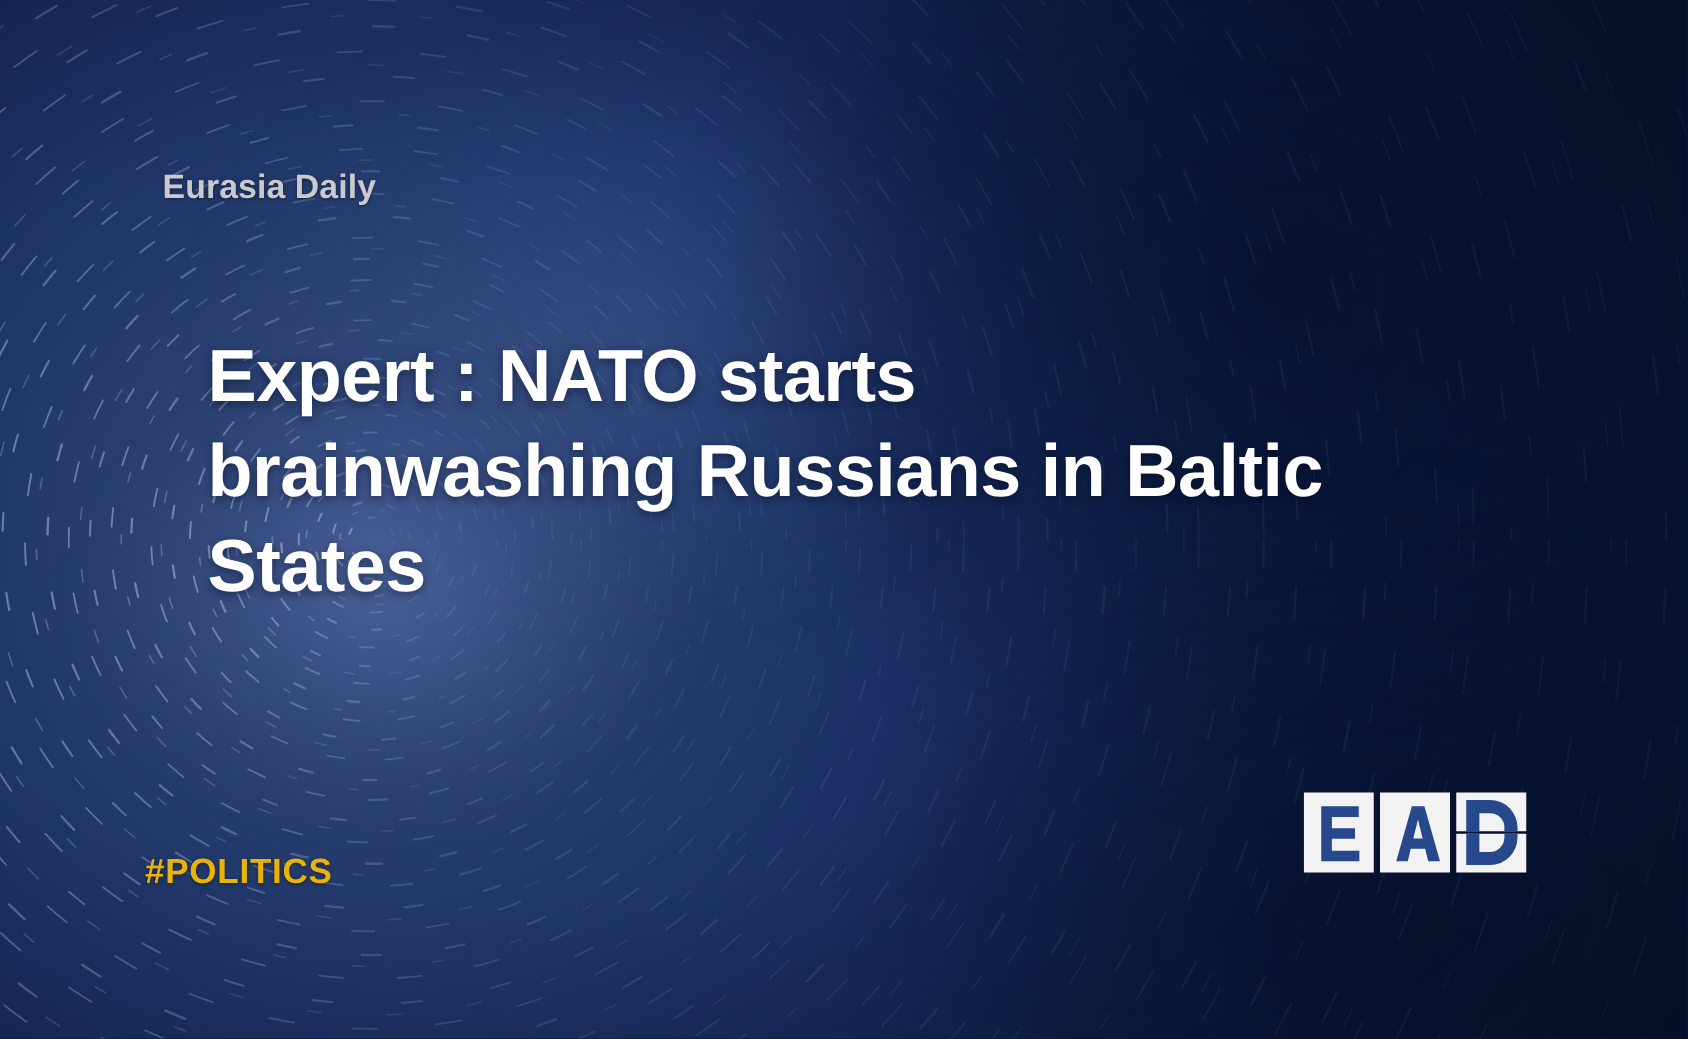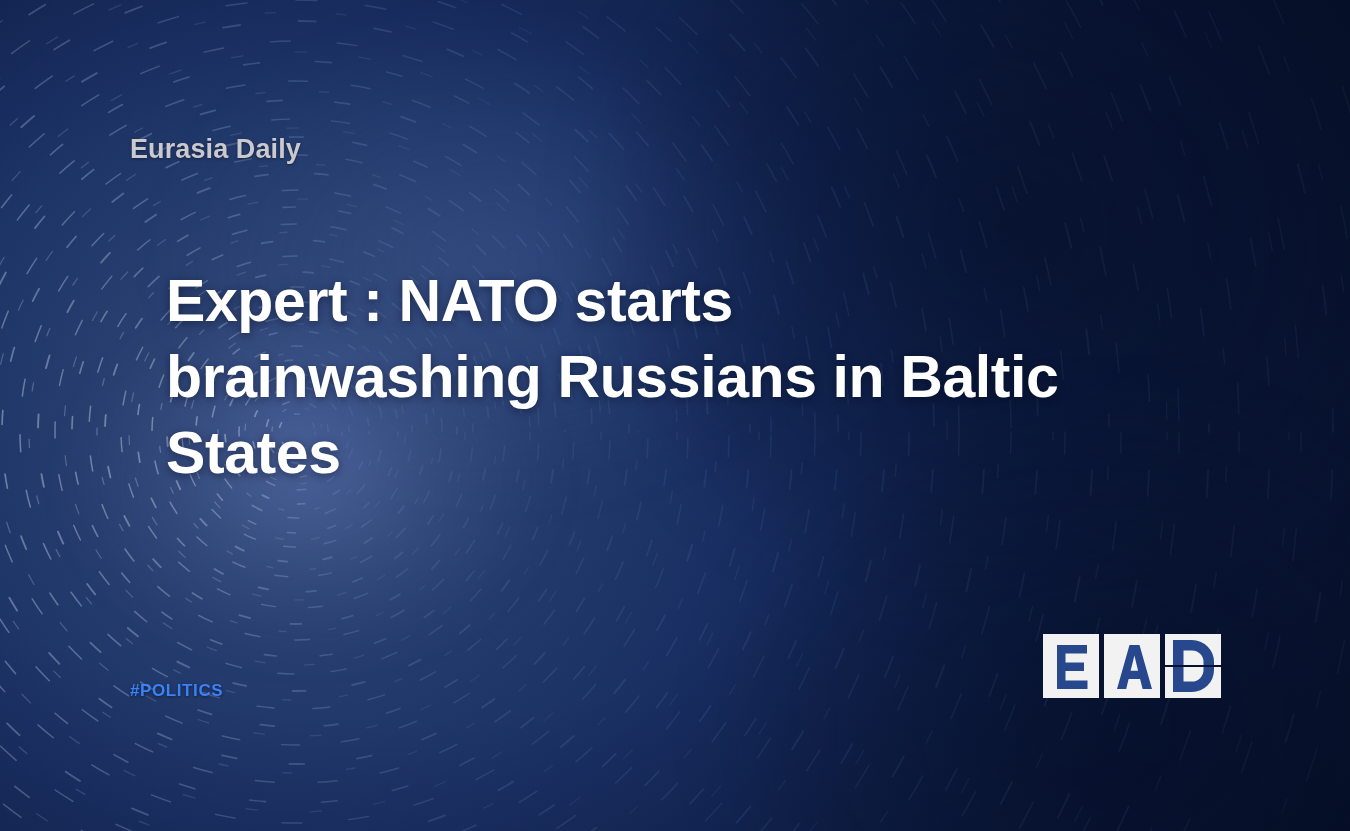--- a/index.html
+++ b/index.html
@@ -108,26 +108,26 @@
     line-height: 76px;
     font-weight: 700;
     letter-spacing: -0.4px;
     color: #ffffff;
     text-shadow: 0 2px 8px rgba(2,8,26,0.45);
     margin-left: 36px;
   }
 
   .tag {
     position: absolute;
-    left: 130px;
+    left: 116px;
     top: 681px;
-    font-size: 17px;
+    font-size: 28px;
     font-weight: 700;
     letter-spacing: 0.6px;
-    color: #3b82f6;
+    color: #eab308;
     text-shadow: 0 1px 3px rgba(0,0,0,0.45);
     white-space: nowrap;
   }
 
   
   .logo {
     position: absolute;
     left: 1043px;
     top: 628px;
     width: 180px;

